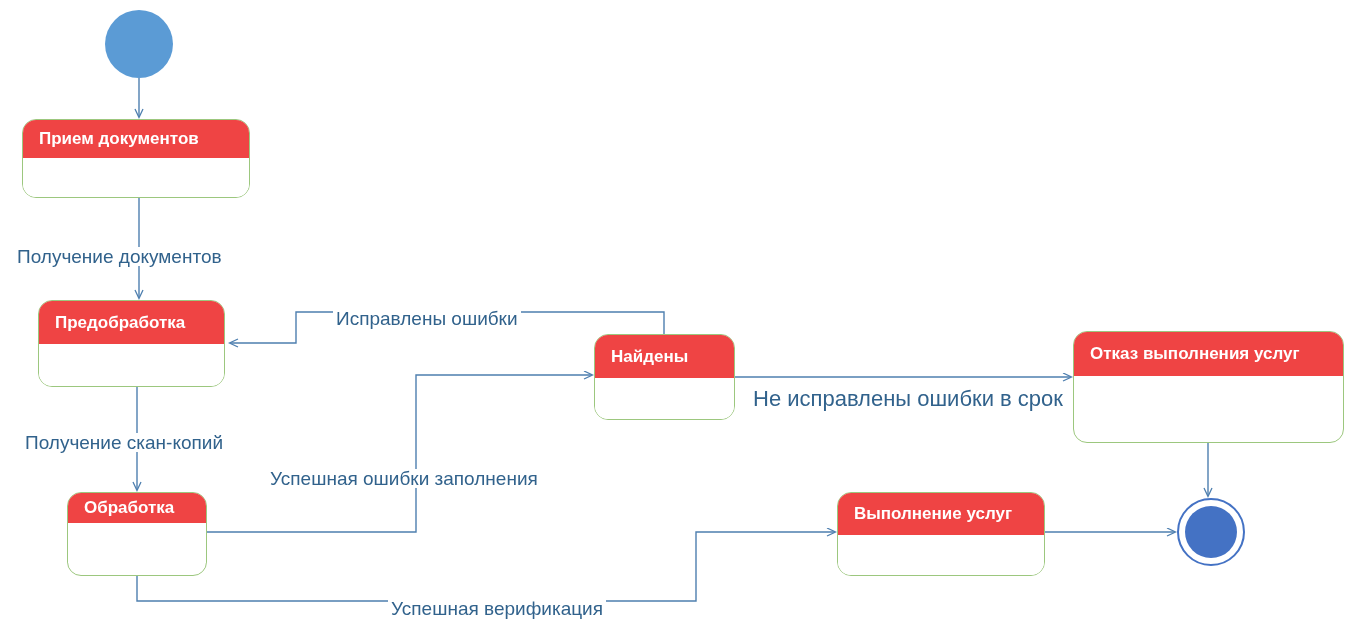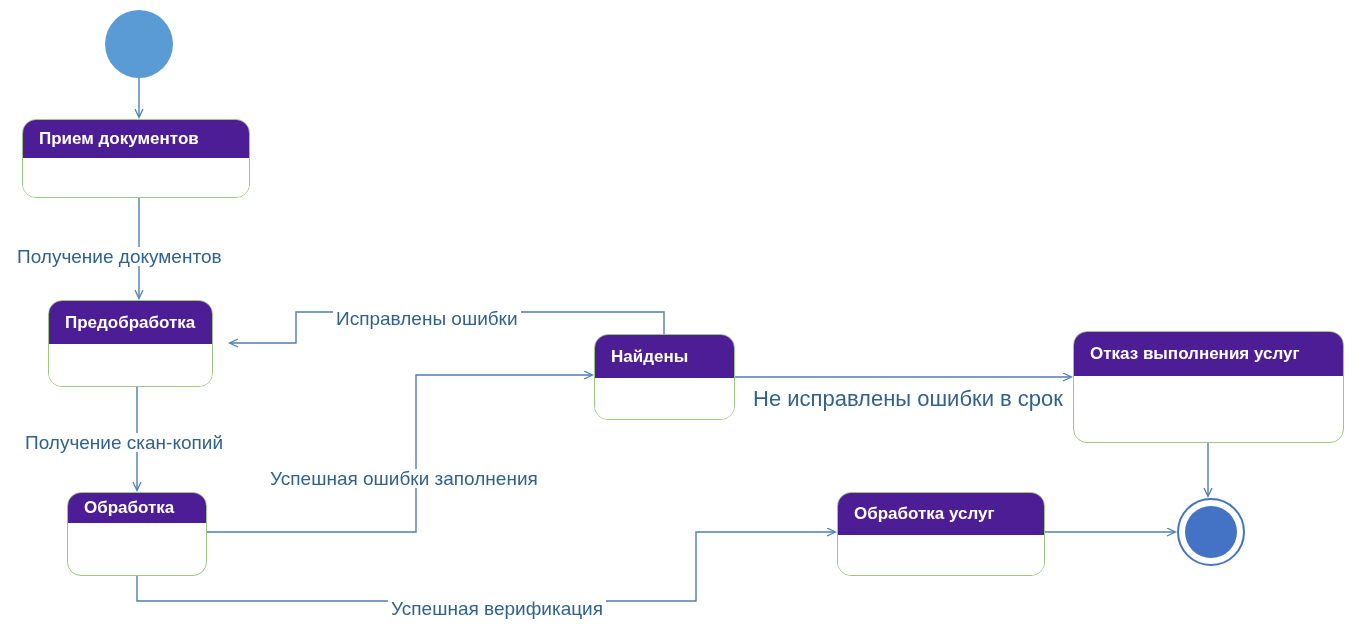--- a/index.html
+++ b/index.html
@@ -28,21 +28,21 @@
     position: absolute;
     box-sizing: border-box;
     border: 1px solid #9CC77E;
     border-radius: 14px;
     background: #ffffff;
     overflow: hidden;
   }
   .node-header {
     box-sizing: border-box;
     width: 100%;
-    background: #4c1d95;
+    background: #ef4444;
     color: #ffffff;
     font-weight: bold;
     display: flex;
     align-items: center;
     padding-left: 16px;
     letter-spacing: 0px;
   }
   .node-body {
     width: 100%;
     background: #ffffff;
@@ -99,38 +99,38 @@
   </svg>
 
   <div class="start-node" style="left:105px; top:10px; width:68px; height:68px;">
   </div>
 
   <div id="node-layer">
       <div class="node" style="left: 22px; top: 119px; width: 228px; height: 79px;">
         <div class="node-header" style="height: 38px; font-size: 17px;">Прием документов</div>
         <div class="node-body" style="height: 39px;"></div>
       </div>
-      <div class="node" style="left: 48px; top: 300px; width: 165px; height: 87px;">
+      <div class="node" style="left: 38px; top: 300px; width: 187px; height: 87px;">
         <div class="node-header" style="height: 43px; font-size: 17px;">Предобработка</div>
         <div class="node-body" style="height: 42px;"></div>
       </div>
       <div class="node" style="left: 67px; top: 492px; width: 140px; height: 84px;">
         <div class="node-header" style="height: 30px; font-size: 17px;">Обработка</div>
         <div class="node-body" style="height: 40px;"></div>
       </div>
       <div class="node" style="left: 594px; top: 334px; width: 141px; height: 86px;">
         <div class="node-header" style="height: 43px; font-size: 17px;">Найдены</div>
         <div class="node-body" style="height: 41px;"></div>
       </div>
       <div class="node" style="left: 1073px; top: 331px; width: 271px; height: 112px;">
         <div class="node-header" style="height: 44px; font-size: 17px;">Отказ выполнения услуг</div>
         <div class="node-body" style="height: 42px;"></div>
       </div>
       <div class="node" style="left: 837px; top: 492px; width: 208px; height: 84px;">
-        <div class="node-header" style="height: 42px; font-size: 17px;">Обработка услуг</div>
+        <div class="node-header" style="height: 42px; font-size: 17px;">Выполнение услуг</div>
         <div class="node-body" style="height: 40px;"></div>
       </div>
     </div>
 
   <div id="label-layer">
       <div class="edge-label" style="left: 14px; top: 239px; font-size: 19px;">Получение документов</div>
       <div class="edge-label" style="left: 22px; top: 425px; font-size: 19px;">Получение скан-копий</div>
       <div class="edge-label" style="left: 333px; top: 301px; font-size: 19px;">Исправлены ошибки</div>
       <div class="edge-label" style="left: 267px; top: 461px; font-size: 19px;">Успешная ошибки заполнения</div>
       <div class="edge-label" style="left: 750px; top: 380px; font-size: 22px;">Не исправлены ошибки в срок</div>

